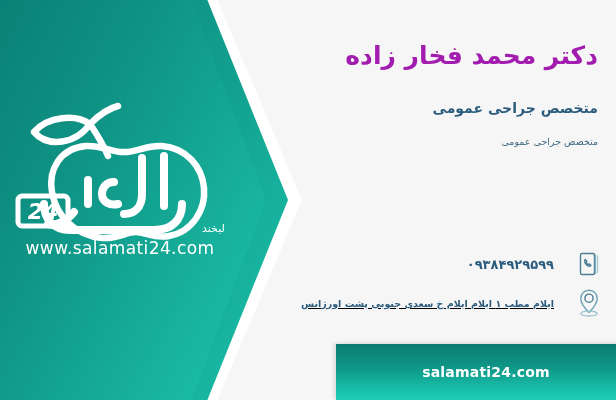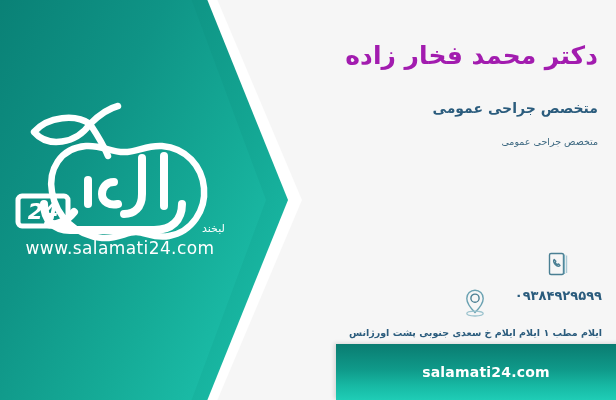--- a/index.html
+++ b/index.html
@@ -100,28 +100,28 @@
     font-weight:normal;
     color:#3d6880;
     white-space:nowrap;
   }
 
   
   .contact-row {
     position:absolute;
     right:14px;
     display:flex;
-    flex-direction:column;
+    flex-direction:row;
     align-items:center;
     justify-content:flex-start;
     direction:rtl;
-    gap:9px;
+    gap:22px;
   }
   #phone-row   { top:249px; }
-  #address-row { top:288px; }
+  #address-row { top:288px;text-decoration:underline; }
 
   .contact-icon {
     flex:0 0 auto;
     width:26px; height:30px;
     display:flex; align-items:center; justify-content:center;
   }
   .contact-icon svg { display:block; }
 
   .contact-text {
     direction:rtl;

